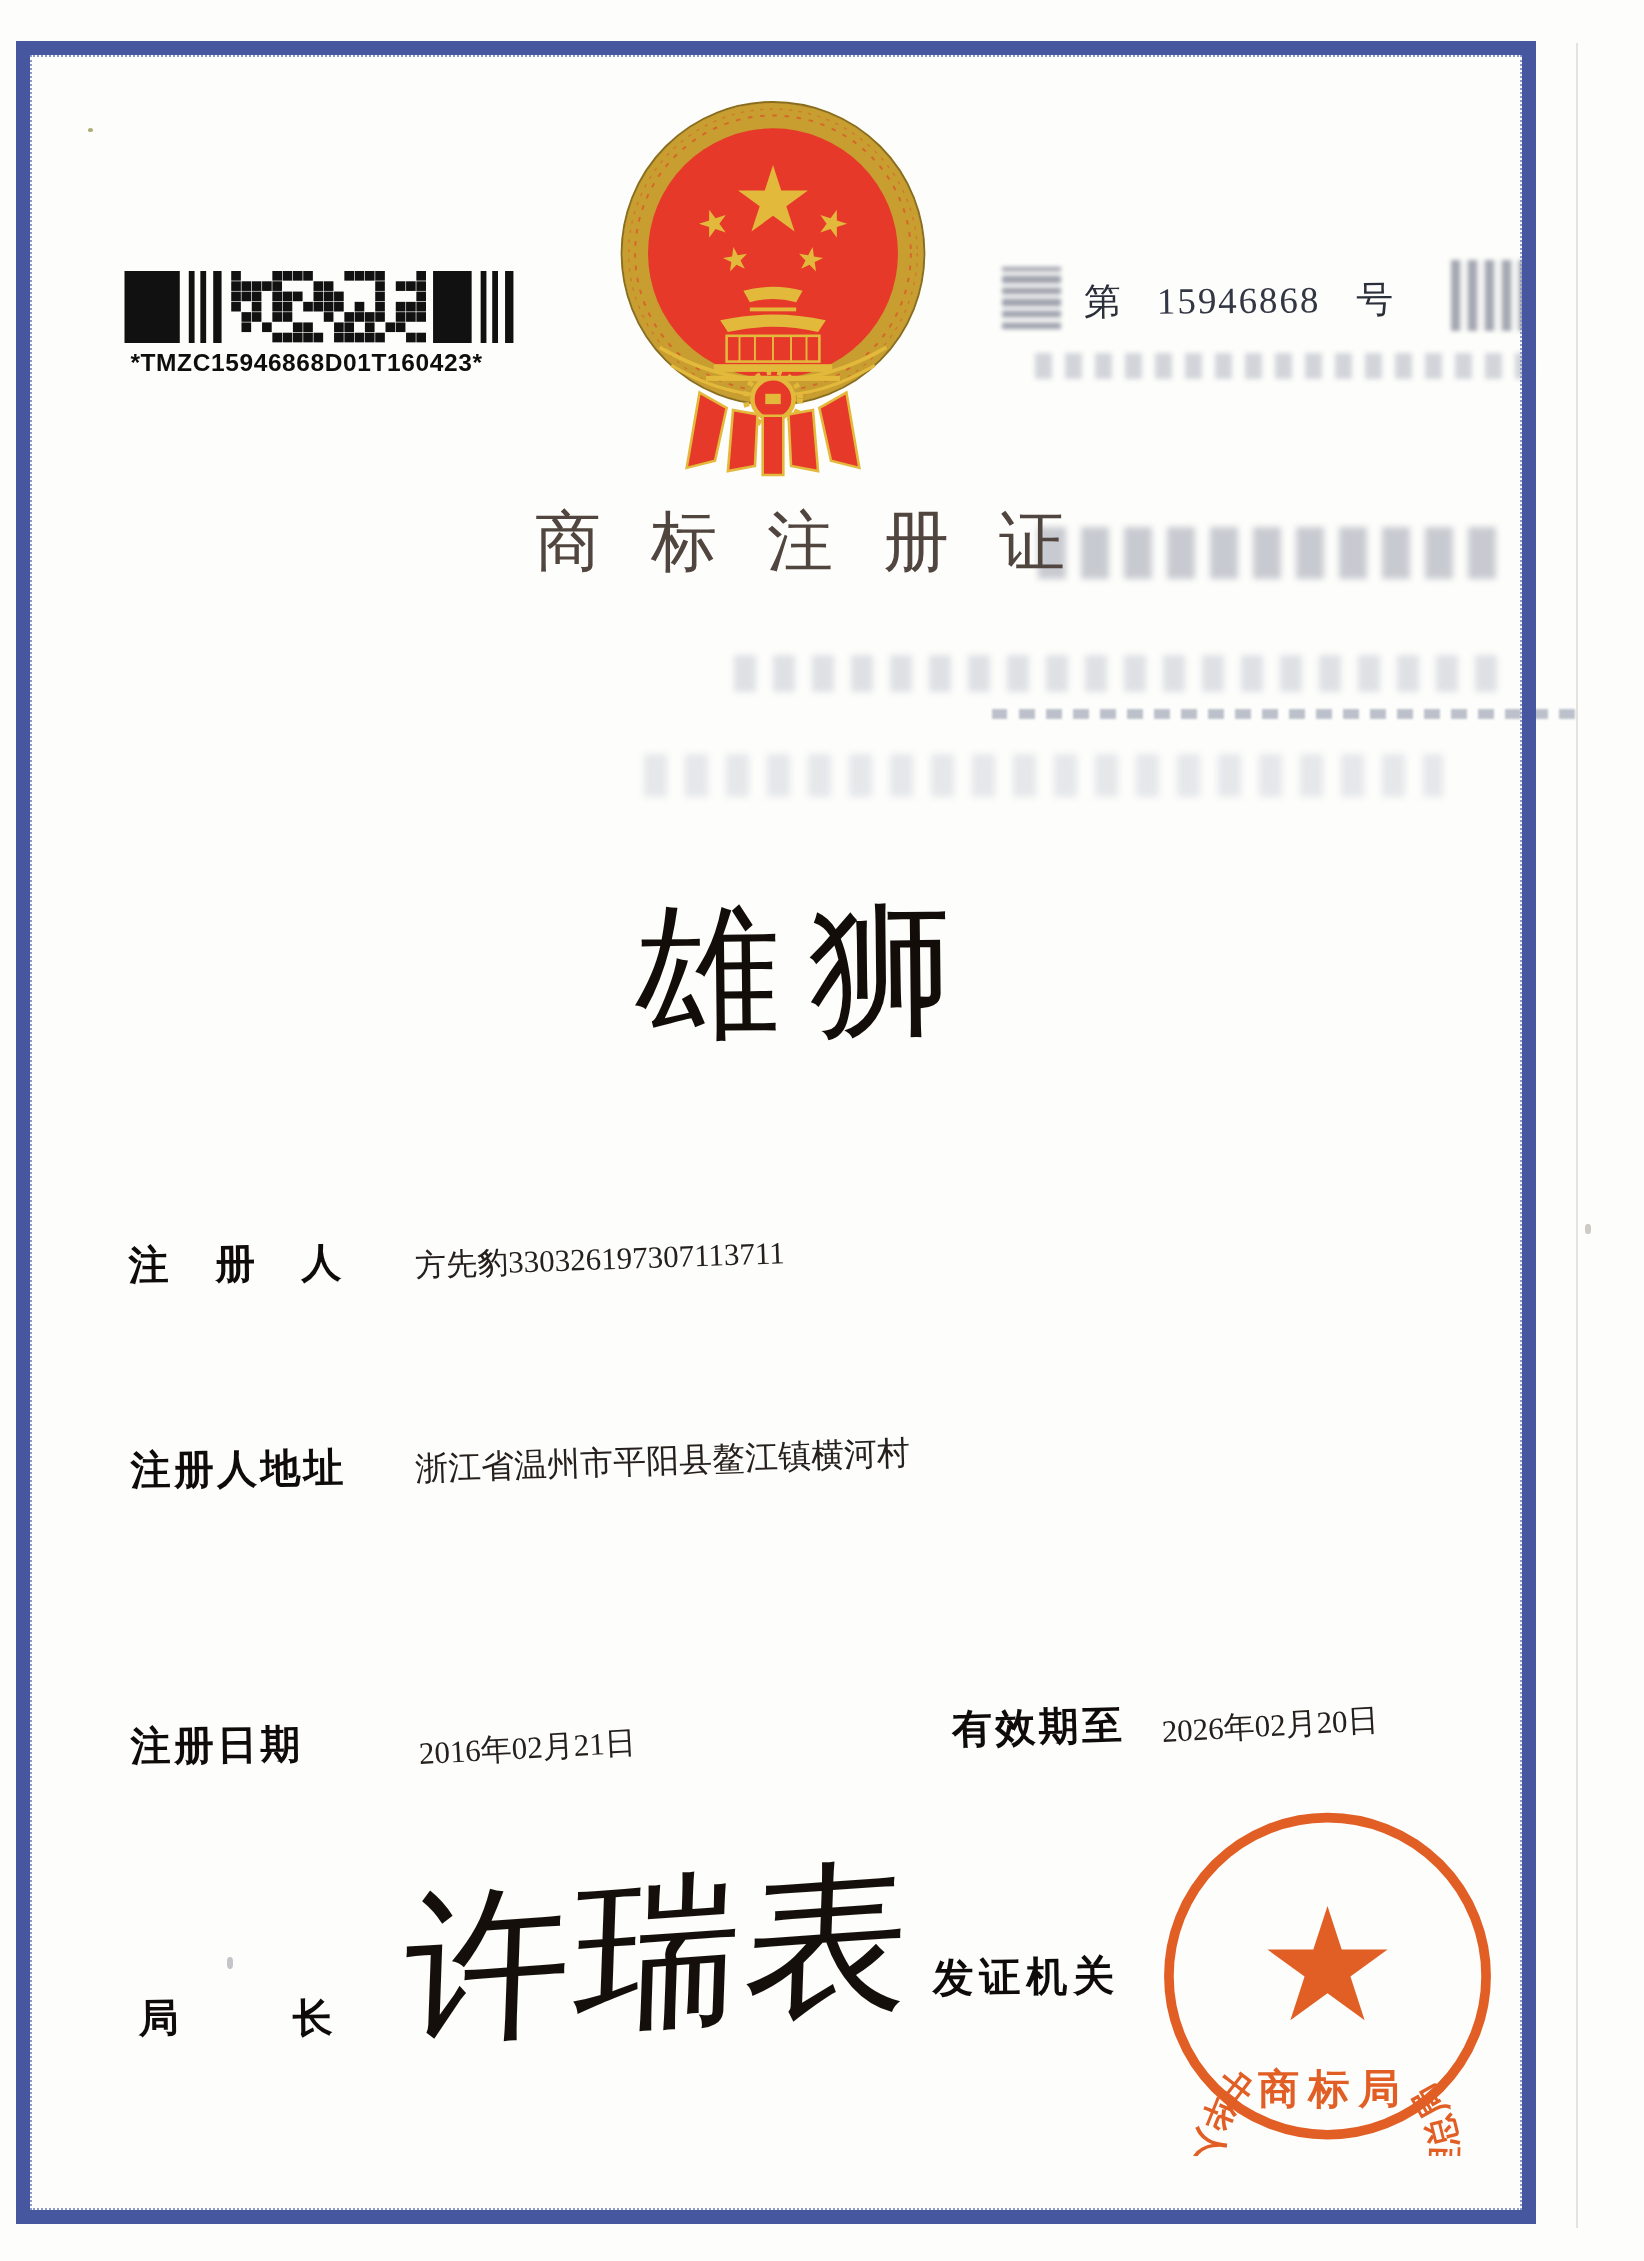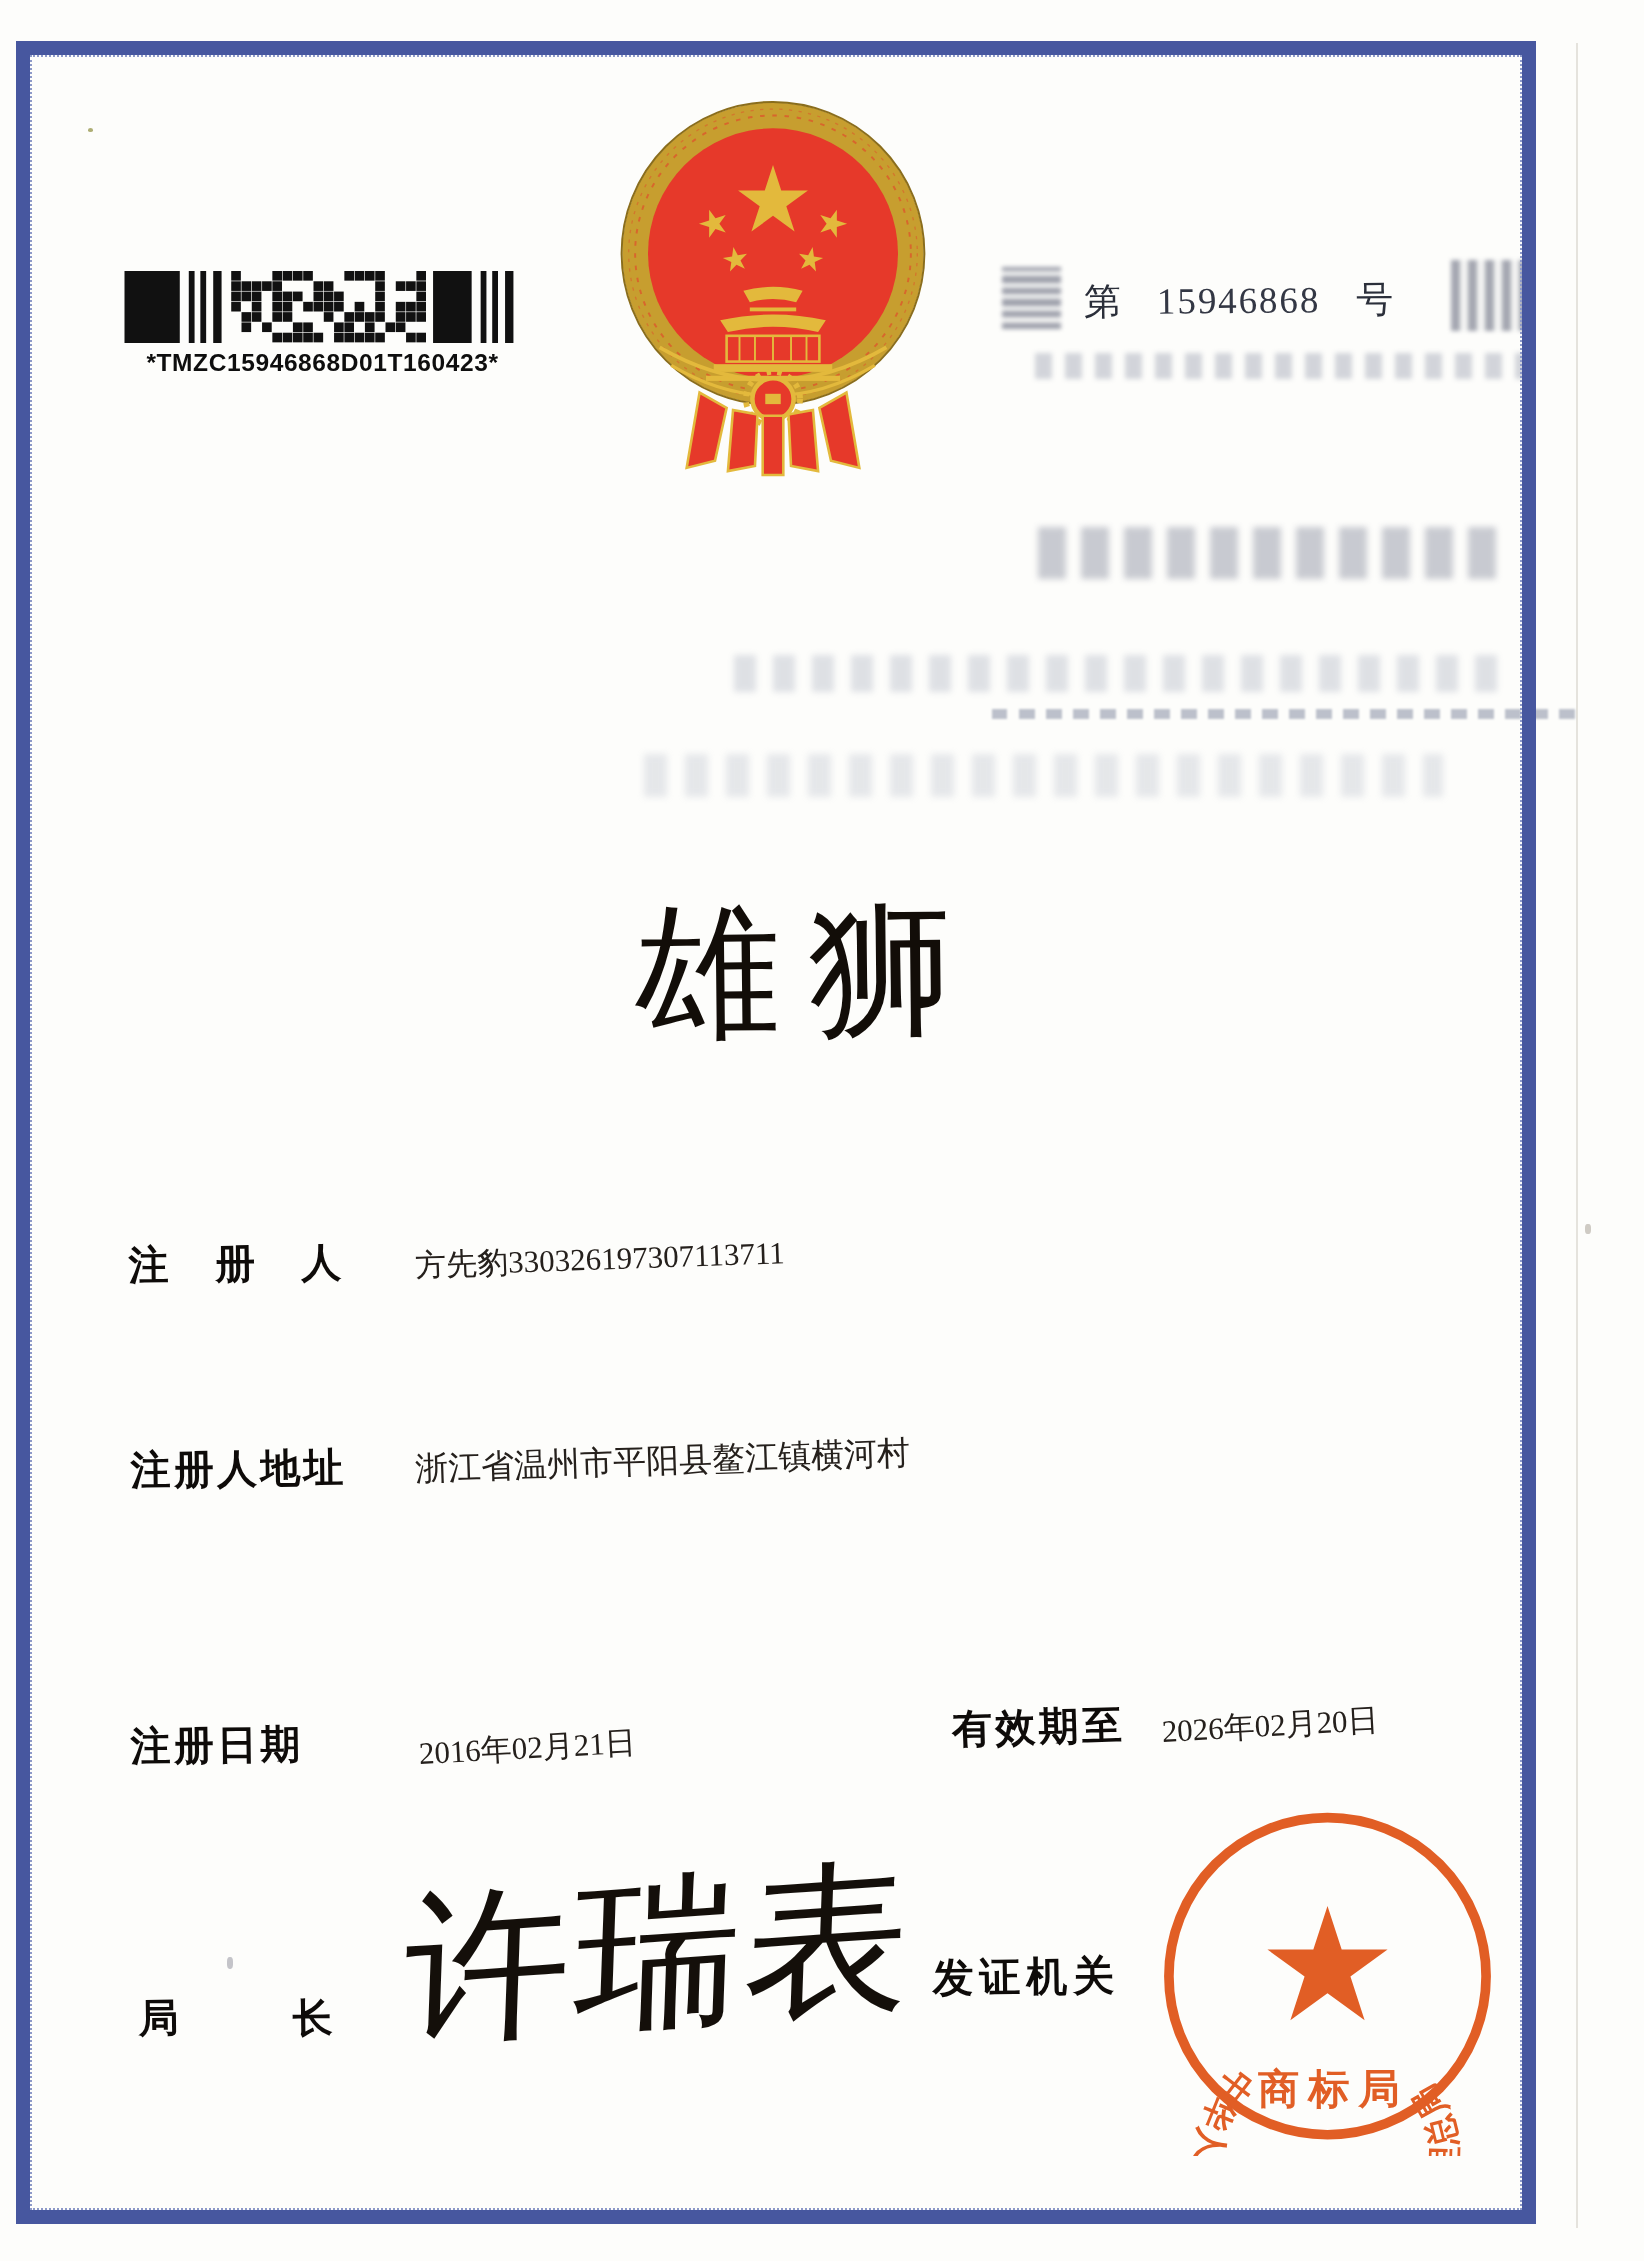--- a/index.html
+++ b/index.html
@@ -7,21 +7,21 @@
     position:relative;width:1644px;height:2261px;background:#fdfdfb;overflow:hidden;
     font-family:"Liberation Serif","DejaVu Serif",serif;color:#1a1713;
   }
   
   .frame{position:absolute;left:16px;top:41px;width:1520px;height:2183px;
     border:14px solid #47579f;box-sizing:border-box;}
   .frame-inner{position:absolute;inset:0;border:2.6px dotted #8d99c8;}
   
   .barcode{position:absolute;left:124px;top:271px;}
   .barcode svg{display:block;}
-  .barcode-text{position:absolute;left:124px;top:349px;width:397px;text-align:center;
+  .barcode-text{position:absolute;left:108px;top:349px;width:397px;text-align:center;
     font-family:"Liberation Sans","DejaVu Sans",sans-serif;font-weight:bold;
     font-size:24.5px;letter-spacing:0.6px;color:#0e0e0e;white-space:nowrap;}
   
   .cert-no{position:absolute;left:1084px;top:276px;display:flex;align-items:baseline;
     gap:36px;font-size:37px;color:#2b2f3a;transform:rotate(-0.5deg);white-space:nowrap;}
   .cert-no .digits{font-size:37px;letter-spacing:1.9px;color:#333744;}
   
   .doc-title{position:absolute;left:535px;top:497px;font-size:66px;letter-spacing:50px;
     color:#51463f;white-space:nowrap;font-weight:400;}
   
@@ -241,20 +241,21 @@
       <path d="M314 492 L332 574 L376 585 L356 468 Z"></path>
     </g>
   </svg>
 
   <div class="cert-no">
     <span>第</span>
     <span class="digits">15946868</span>
     <span>号</span>
   </div>
 
+  <div class="doc-title">商标注册证</div>
 
   <div class="trademark">雄狮</div>
 
   <div class="lbl" id="registrant-label">注　册　人</div>
   <div class="val" id="registrant-value">方先豹330326197307113711</div>
 
   <div class="lbl" id="address-label">注册人地址</div>
   <div class="val" id="address-value">浙江省温州市平阳县鳌江镇横河村</div>
 
   <div class="lbl" id="regdate-label">注册日期</div>

